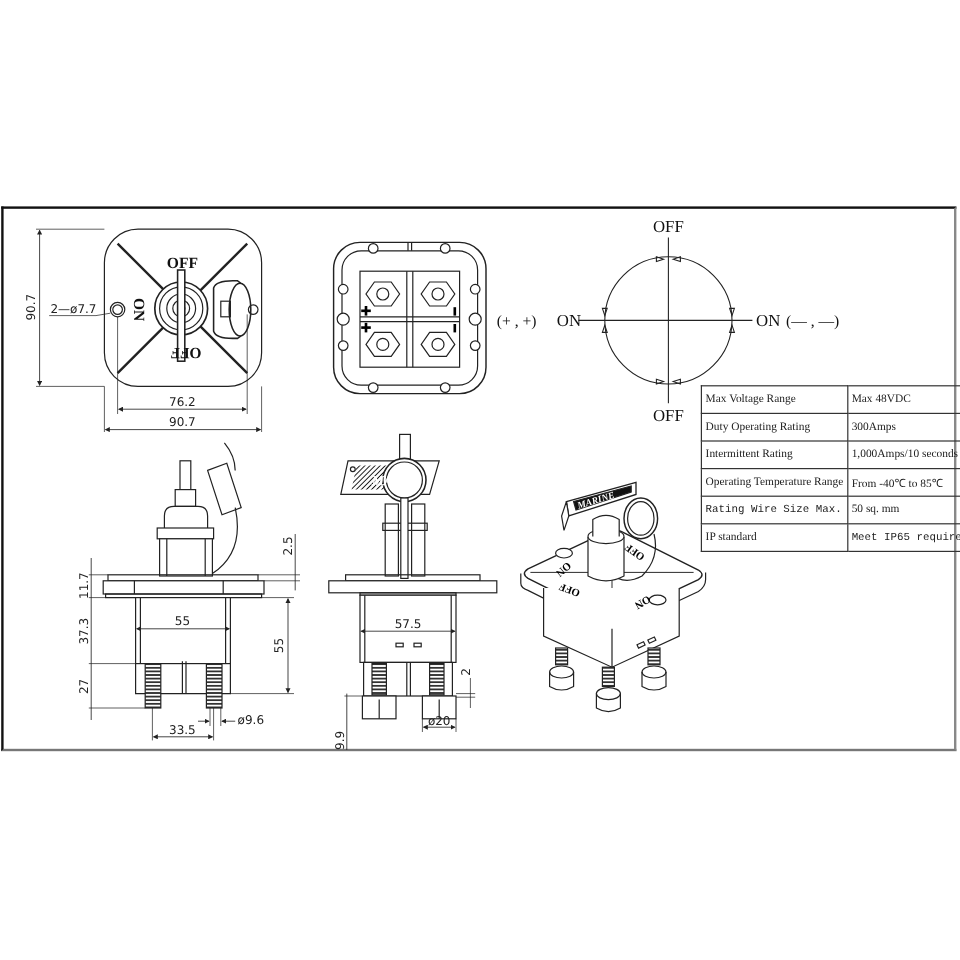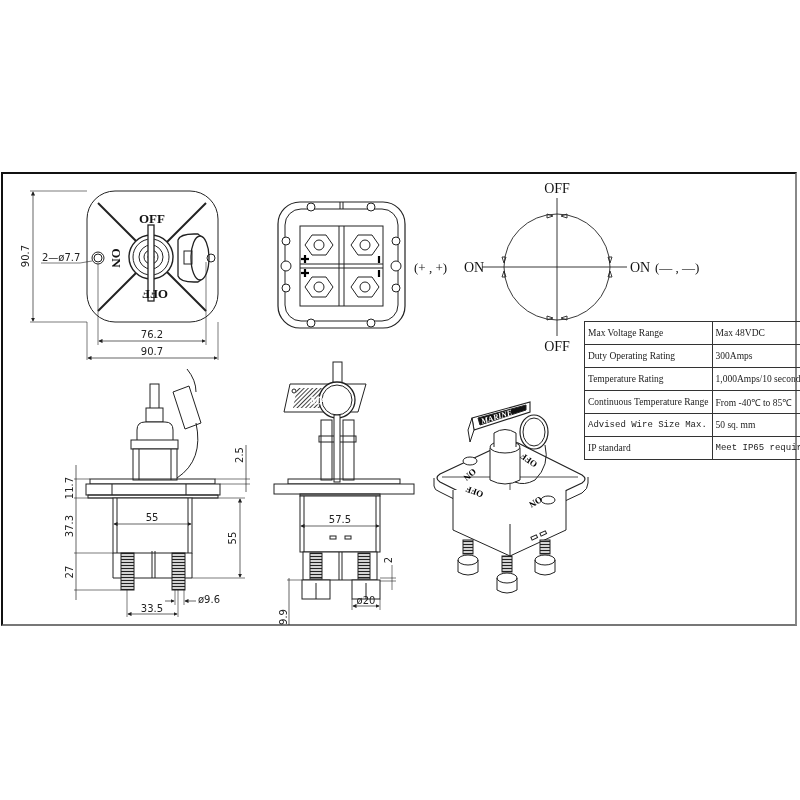--- a/index.html
+++ b/index.html
@@ -286,29 +286,29 @@
     <tbody>
       <tr>
         <td class="k">Max Voltage Range</td>
         <td>Max 48VDC</td>
       </tr>
       <tr>
         <td class="k">Duty Operating Rating</td>
         <td>300Amps</td>
       </tr>
       <tr>
-        <td class="k">Temperature Rating</td>
+        <td class="k">Intermittent Rating</td>
         <td>1,000Amps/10 seconds</td>
       </tr>
       <tr>
-        <td class="k">Continuous Temperature Range</td>
+        <td class="k">Operating Temperature Range</td>
         <td>From -40℃ to 85℃</td>
       </tr>
       <tr>
-        <td class="k mono">Advised Wire Size Max.</td>
+        <td class="k mono">Rating Wire Size Max.</td>
         <td>50 sq. mm</td>
       </tr>
       <tr>
         <td class="k">IP standard</td>
         <td class="mono">Meet IP65 requirement</td>
       </tr>
     </tbody>
   </table>
 </div>
 

